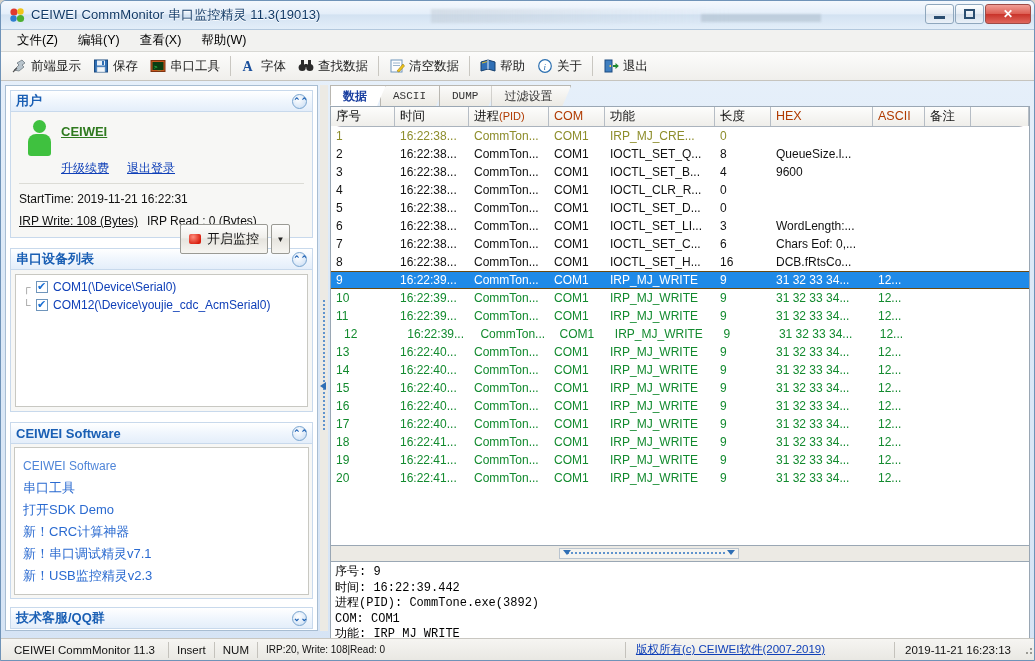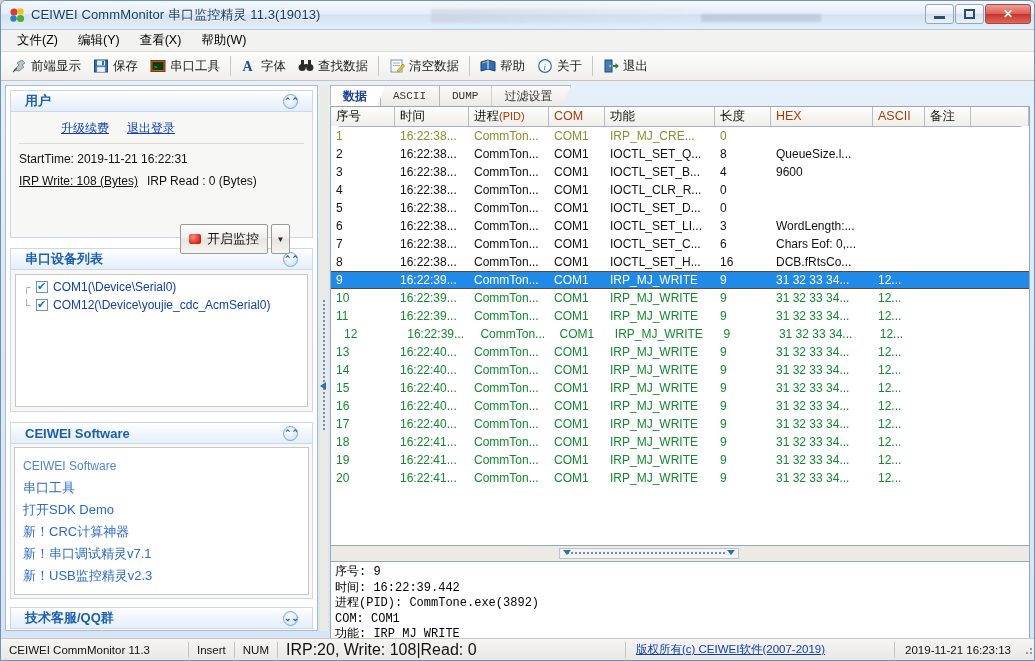--- a/index.html
+++ b/index.html
@@ -93,21 +93,21 @@
     background:#ffffff;
     border:1px solid #a8bdd2;
     overflow:hidden;
   }
   .grp { margin:4px; }
   .grp-head {
     height:22px;
     background: linear-gradient(180deg,#ffffff 0%, #f0f6fd 50%, #e4eefa 100%);
     border:1px solid #c8d9ec;
     display:flex; align-items:center; justify-content:space-between;
-    padding:0 14px;
+    padding:0 5px;
   }
   .grp-title { font-size:13px; font-weight:bold; color:#1a5fb4; }
   .chev {
     width:15px; height:15px; border-radius:50%;
     background: radial-gradient(circle at 40% 35%, #ffffff, #d7e6f7 70%, #a9c6e4);
     border:1px solid #7aa5cf;
     color:#1a5fb4; font-size:9px; line-height:13px; text-align:center; font-weight:bold;
   }
   .grp-body {
     border:1px solid #c8d9ec; border-top:none; background:#f7f7f5;
@@ -264,21 +264,21 @@
 
   
   .statusbar {
     position:absolute; left:0; bottom:0; width:1035px; height:22px;
     background: linear-gradient(180deg,#f6f5f2,#e9e8e3);
     border-top:1px solid #c9c7c1;
     display:flex; align-items:center;
     font-size:11.5px; color:#111;
   }
   .sb-cell { padding:0 8px; height:16px; line-height:16px; border-right:1px solid #c4c2bc; white-space:nowrap; }
-  .sb-cell.first { width:188px; }
+  .sb-cell.first { width:168px;text-align:center; }
   .sb-grow { flex:1; border-right:1px solid #c4c2bc; height:16px; }
   .sb-link { color:#1040b8; text-decoration:underline; padding:0 10px; }
   .sb-right { padding:0 12px 0 10px; }
   .grip { width:10px; height:10px; margin-right:3px;
     background:
       radial-gradient(circle 1px at 8px 8px,#9a9a94 99%,transparent),
       radial-gradient(circle 1px at 4px 8px,#9a9a94 99%,transparent),
       radial-gradient(circle 1px at 8px 4px,#9a9a94 99%,transparent);
   }
 </style>
@@ -427,20 +427,27 @@
   </div>
 
   <div class="leftpanel">
 
     <div class="grp" style="position:relative;">
       <div class="grp-head">
         <span class="grp-title">用户</span>
         <span class="chev">⌃⌃</span>
       </div>
       <div class="grp-body" style="height:126px; position:relative;">
+        <div class="userrow">
+          <div class="person">
+            <div class="head"></div>
+              <div class="body"></div>
+          </div>
+          <div class="uname">CEIWEI</div>
+        </div>
         <div class="ulinks">
           <span class="ulink">升级续费</span>
           <span class="ulink">退出登录</span>
         </div>
         <div class="monbtn-wrap">
           <div class="monbtn">
             <span class="reddot"></span>
             <span>开启监控</span>
           </div>
           <div class="mondrop">▼</div>
@@ -789,20 +796,20 @@
 长度: 9
 HEX:   31 32 33 34 35 36 37 38 39
 ASCII:   123456789
 备注:</div>
   </div>
 
   <div class="statusbar">
     <div class="sb-cell first">CEIWEI CommMonitor 11.3</div>
     <div class="sb-cell">Insert</div>
     <div class="sb-cell">NUM</div>
-    <div class="sb-grow" style="padding:0 8px; font-size:16px; line-height:16px;">IRP:20, Write: 108|Read: 0</div>
+    <div class="sb-grow" style="padding:0 8px; font-size:10px; line-height:16px;">IRP:20, Write: 108|Read: 0</div>
     <div class="sb-link">版权所有(c) CEIWEI软件(2007-2019)</div>
     <div class="sb-grow" style="flex:0 0 60px;"></div>
     <div class="sb-right">2019-11-21 16:23:13</div>
     <div class="grip"></div>
   </div>
 
 </div>
 
 </body></html>

